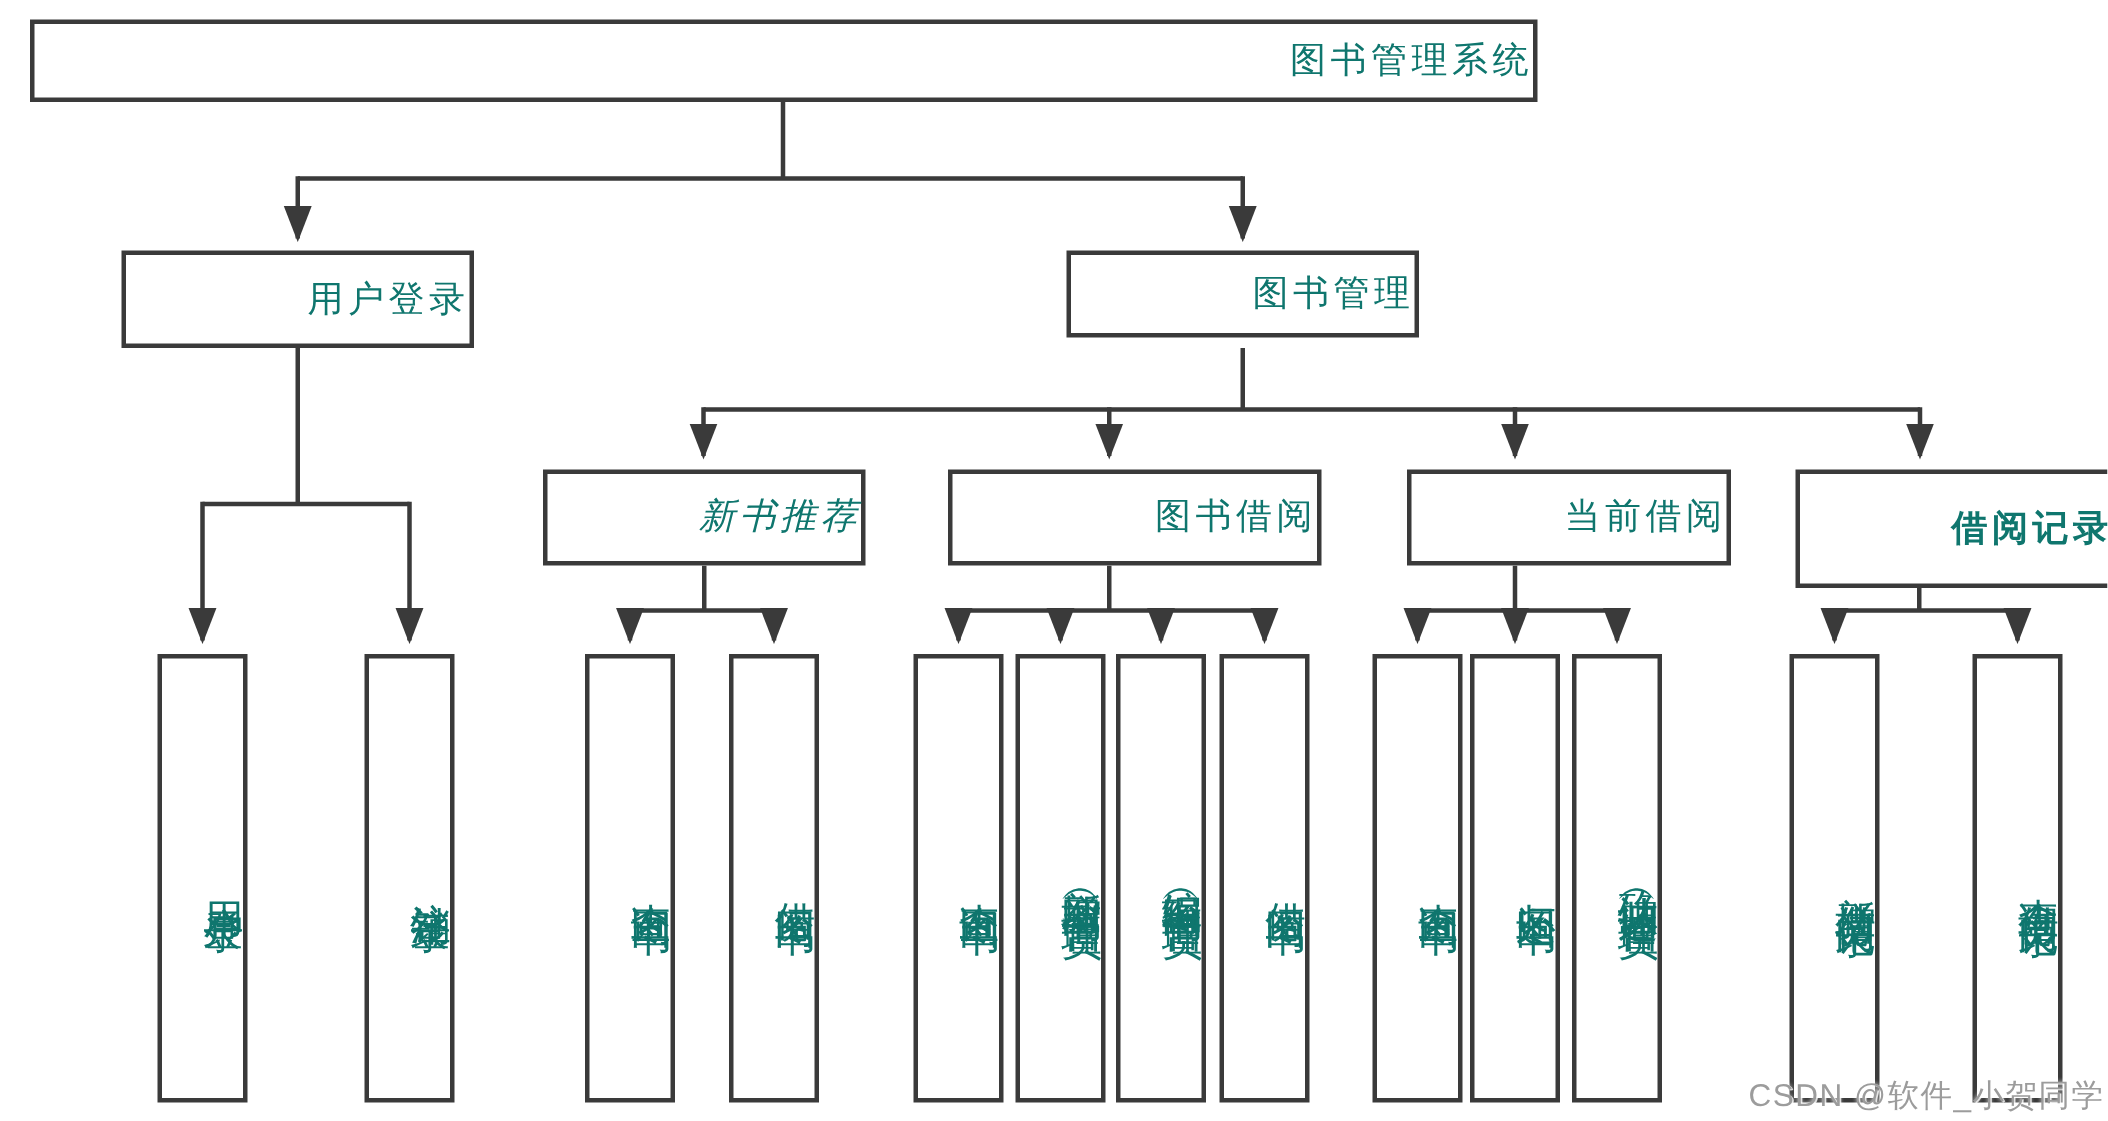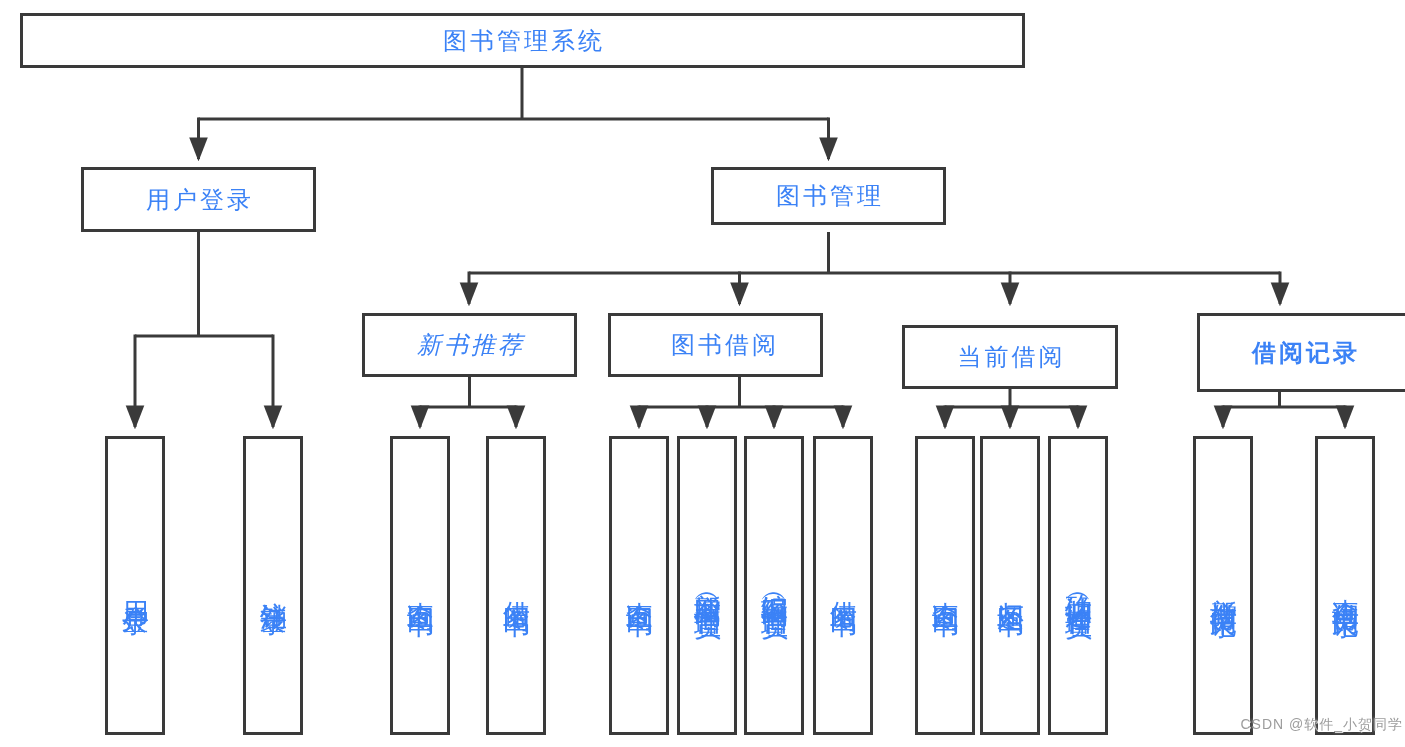--- a/index.html
+++ b/index.html
@@ -17,22 +17,22 @@
     width: 1405px; height: 747px;
     z-index: 1;
   }
   .node {
     position: absolute;
     box-sizing: border-box;
     background: #ffffff;
     border: 3px solid #3a3a3a;
     display: flex;
     align-items: center;
-    justify-content: center;
-    color: #3b82f6;
+    justify-content: flex-end;
+    color: #0f766e;
     z-index: 2;
   }
   .h-node .lbl {
     font-size: 24px;
     letter-spacing: 3px;
     text-indent: 3px;
     white-space: nowrap;
     line-height: 1;
   }
   .v-node .lbl {
@@ -41,21 +41,21 @@
     font-size: 27px;
     letter-spacing: 3px;
     line-height: 1;
     white-space: nowrap;
   }
   #watermark {
     position: absolute;
     top: 716px;
     right: 2px;
     z-index: 3;
-    font-size: 14px;
+    font-size: 21px;
     letter-spacing: 1px;
     color: #9c9c9c;
     text-shadow: 0 0 3px rgba(255,255,255,0.95), 1px 1px 0 rgba(255,255,255,0.8);
     white-space: nowrap;
   }
 </style>
 </head>
 <body>
 
 <div id="stage">
@@ -110,24 +110,24 @@
   <div class="node h-node" style="left:81px; top:167px; width:235px; height:65px;">
     <span class="lbl">用户登录</span>
   </div>
   <div class="node h-node" style="left:711px; top:167px; width:235px; height:58px;">
     <span class="lbl">图书管理</span>
   </div>
 
   <div class="node h-node" style="left:362px; top:313px; width:215px; height:64px;font-style:italic;">
     <span class="lbl">新书推荐</span>
   </div>
-  <div class="node h-node" style="left:608px; top:313px; width:215px; height:64px;padding-left:16px;">
+  <div class="node h-node" style="left:632px; top:313px; width:249px; height:64px;padding-left:16px;">
     <span class="lbl">图书借阅</span>
   </div>
-  <div class="node h-node" style="left:902px; top:313px; width:216px; height:64px;margin-top:12px;">
+  <div class="node h-node" style="left:938px; top:313px; width:216px; height:64px;">
     <span class="lbl">当前借阅</span>
   </div>
   <div class="node h-node" style="left:1197px; top:313px; width:215px; height:79px;font-weight:bold;">
     <span class="lbl">借阅记录</span>
   </div>
 
   <div class="node v-node" style="left:105px; top:436px; width:60px; height:299px;">
     <span class="lbl">用户登录</span>
   </div>
   <div class="node v-node" style="left:243px; top:436px; width:60px; height:299px;">

